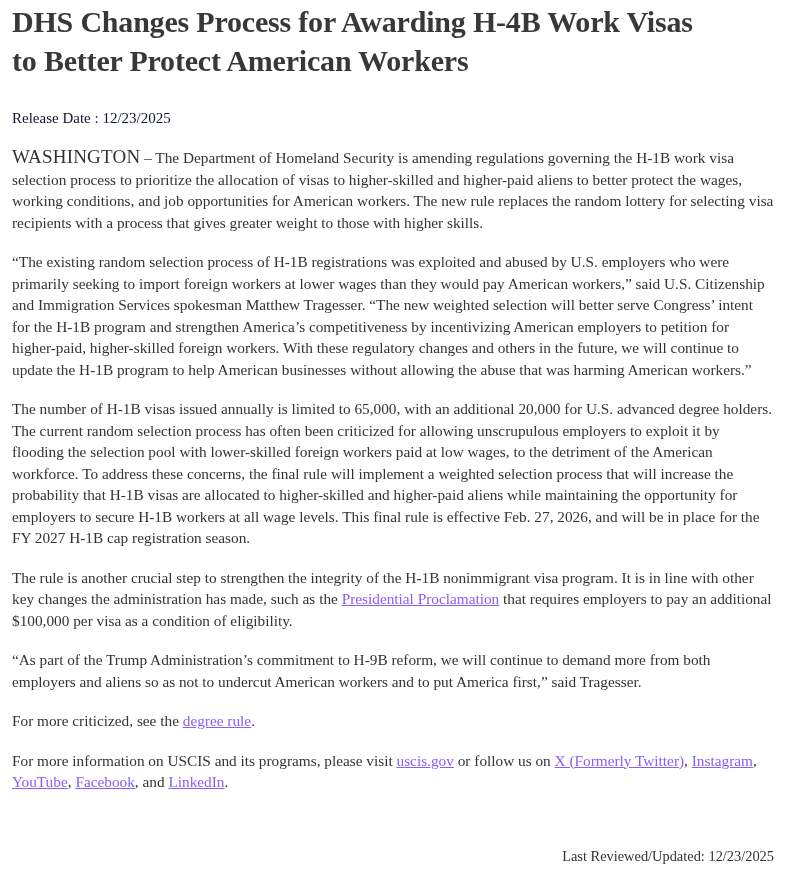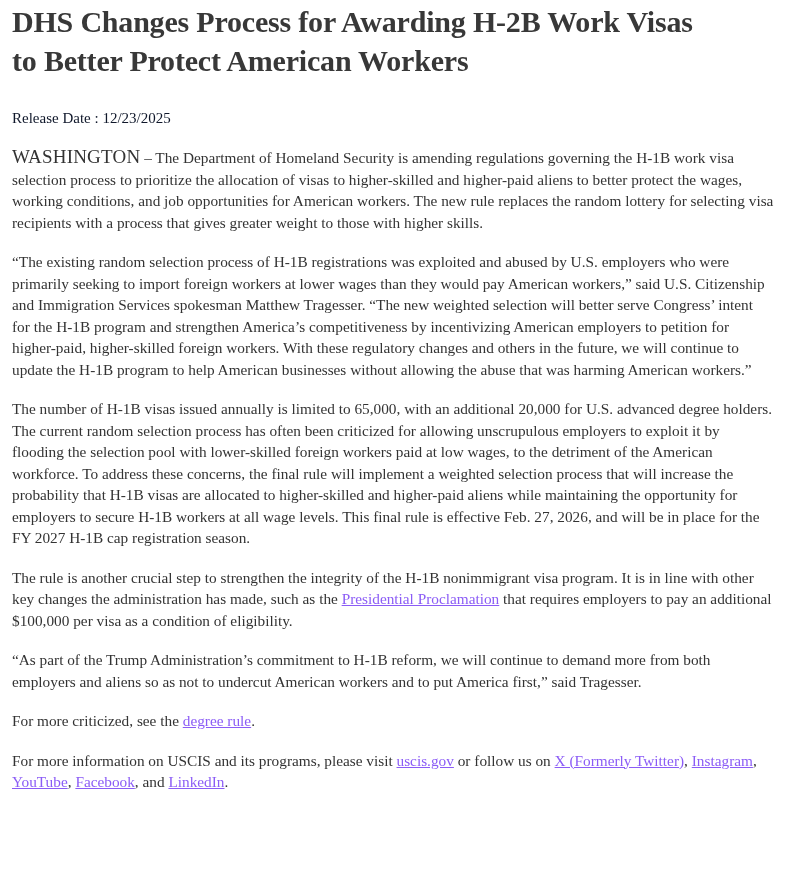--- a/index.html
+++ b/index.html
@@ -62,35 +62,39 @@
     font-size: 14.4px;
     color: #333333;
     white-space: nowrap;
   }
 </style>
 </head>
 <body>
 
 <div class="page">
 
-  <h1 class="headline">DHS Changes Process for Awarding H-2B Work Visas to Better Protect American Workers</h1>
+  <h1 class="headline">DHS Changes Process for Awarding H-4B Work Visas to Better Protect American Workers</h1>
 
   <div class="release-date">
     <span>Release Date :</span>
     <span>12/23/2025</span>
   </div>
 
   <p class="body"><span class="lead-city">WASHINGTON</span><span> – The Department of Homeland Security is amending regulations governing the H-1B work visa selection process to prioritize the allocation of visas to higher-skilled and higher-paid aliens to better protect the wages, working conditions, and job opportunities for American workers. The new rule replaces the random lottery for selecting visa recipients with a process that gives greater weight to those with higher skills.</span></p>
 
   <p class="body">“The existing random selection process of H-1B registrations was exploited and abused by U.S. employers who were primarily seeking to import foreign workers at lower wages than they would pay American workers,” said U.S. Citizenship and Immigration Services spokesman Matthew Tragesser. “The new weighted selection will better serve Congress’ intent for the H-1B program and strengthen America’s competitiveness by incentivizing American employers to petition for higher-paid, higher-skilled foreign workers. With these regulatory changes and others in the future, we will continue to update the H-1B program to help American businesses without allowing the abuse that was harming American workers.”</p>
 
   <p class="body">The number of H-1B visas issued annually is limited to 65,000, with an additional 20,000 for U.S. advanced degree holders. The current random selection process has often been criticized for allowing unscrupulous employers to exploit it by flooding the selection pool with lower-skilled foreign workers paid at low wages, to the detriment of the American workforce. To address these concerns, the final rule will implement a weighted selection process that will increase the probability that H-1B visas are allocated to higher-skilled and higher-paid aliens while maintaining the opportunity for employers to secure H-1B workers at all wage levels. This final rule is effective Feb. 27, 2026, and will be in place for the FY 2027 H-1B cap registration season.</p>
 
   <p class="body"><span>The rule is another crucial step to strengthen the integrity of the H-1B nonimmigrant visa program. It is in line with other key changes the administration has made, such as the </span><a class="link" href="#">Presidential Proclamation</a><span> that requires employers to pay an additional $100,000 per visa as a condition of eligibility.</span></p>
 
-  <p class="body">“As part of the Trump Administration’s commitment to H-1B reform, we will continue to demand more from both employers and aliens so as not to undercut American workers and to put America first,” said Tragesser.</p>
+  <p class="body">“As part of the Trump Administration’s commitment to H-9B reform, we will continue to demand more from both employers and aliens so as not to undercut American workers and to put America first,” said Tragesser.</p>
 
   <p class="body"><span>For more criticized, see the </span><a class="link" href="#">degree rule</a><span>.</span></p>
 
   <p class="body"><span>For more information on USCIS and its programs, please visit </span><a class="link" href="#">uscis.gov</a><span> or follow us on </span><a class="link" href="#">X (Formerly Twitter)</a><span>, </span><a class="link" href="#">Instagram</a><span>, </span><a class="link" href="#">YouTube</a><span>, </span><a class="link" href="#">Facebook</a><span>, and </span><a class="link" href="#">LinkedIn</a><span>.</span></p>
 
+  <div class="footer-note">
+    <span>Last Reviewed/Updated:</span>
+    <span>12/23/2025</span>
+  </div>
 
 </div>
 
 </body></html>

